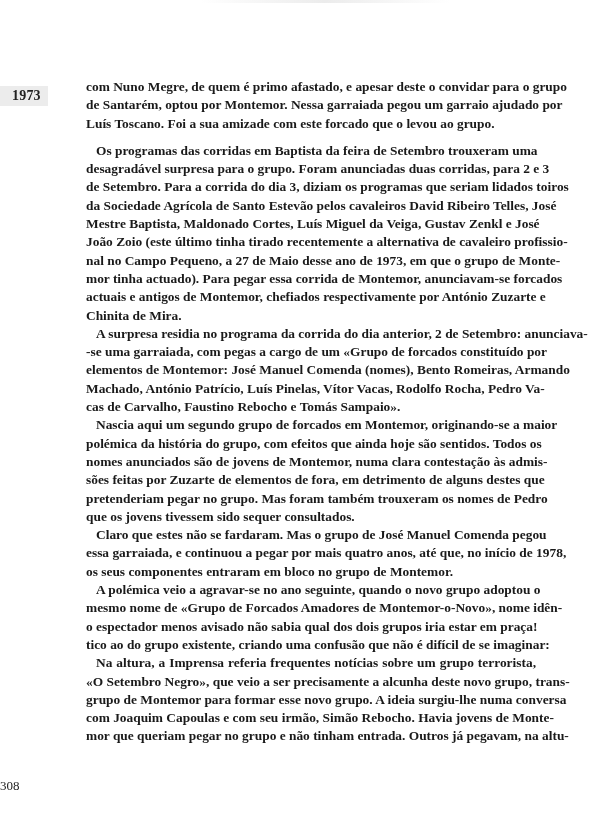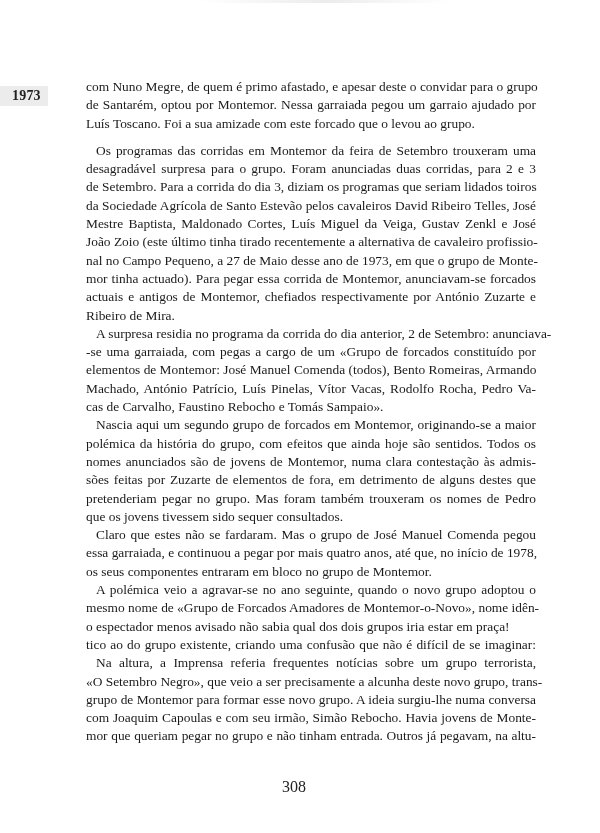--- a/index.html
+++ b/index.html
@@ -48,71 +48,72 @@
       font-size: 13.4px;
       line-height: 18.3px;
     }
     .line {
       display: block;
       white-space: nowrap;
       text-align: justify;
       text-align-last: justify;
       height: 18.3px;
       overflow: visible;
+      font-weight: bold;
     }
     .line.last {
       text-align-last: left;
     }
     .line.indent {
       text-indent: 10px;
     }
     .para-gap {
       height: 9px;
     }
     .page-number {
       position: absolute;
       left: 0;
       width: 588px;
       top: 778px;
-      text-align: center;
-      font-size: 16px;
+      text-align: left;
+      font-size: 13px;
       color: #222;
     }
   </style>
 </head>
 <body>
 
 <div class="top-shadow"></div>
 
 <div class="year-tab"></div>
 <div class="year-label">1973</div>
 
 <div class="body-text" id="body-text">
     <div>
       <span class="line">com Nuno Megre, de quem é primo afastado, e apesar deste o convidar para o grupo</span>
       <span class="line">de Santarém, optou por Montemor. Nessa garraiada pegou um garraio ajudado por</span>
       <span class="line last">Luís Toscano. Foi a sua amizade com este forcado que o levou ao grupo.</span>
     </div>
     <div class="para-gap"></div>
     <div>
-      <span class="line indent">Os programas das corridas em Montemor da feira de Setembro trouxeram uma</span>
+      <span class="line indent">Os programas das corridas em Baptista da feira de Setembro trouxeram uma</span>
       <span class="line">desagradável surpresa para o grupo. Foram anunciadas duas corridas, para 2 e 3</span>
       <span class="line">de Setembro. Para a corrida do dia 3, diziam os programas que seriam lidados toiros</span>
       <span class="line">da Sociedade Agrícola de Santo Estevão pelos cavaleiros David Ribeiro Telles, José</span>
       <span class="line">Mestre Baptista, Maldonado Cortes, Luís Miguel da Veiga, Gustav Zenkl e José</span>
       <span class="line">João Zoio (este último tinha tirado recentemente a alternativa de cavaleiro profissio-</span>
       <span class="line">nal no Campo Pequeno, a 27 de Maio desse ano de 1973, em que o grupo de Monte-</span>
       <span class="line">mor tinha actuado). Para pegar essa corrida de Montemor, anunciavam-se forcados</span>
       <span class="line">actuais e antigos de Montemor, chefiados respectivamente por António Zuzarte e</span>
-      <span class="line last">Ribeiro de Mira.</span>
+      <span class="line last">Chinita de Mira.</span>
     </div>
     <div>
       <span class="line indent">A surpresa residia no programa da corrida do dia anterior, 2 de Setembro: anunciava-</span>
       <span class="line">-se uma garraiada, com pegas a cargo de um «Grupo de forcados constituído por</span>
-      <span class="line">elementos de Montemor: José Manuel Comenda (todos), Bento Romeiras, Armando</span>
+      <span class="line">elementos de Montemor: José Manuel Comenda (nomes), Bento Romeiras, Armando</span>
       <span class="line">Machado, António Patrício, Luís Pinelas, Vítor Vacas, Rodolfo Rocha, Pedro Va-</span>
       <span class="line last">cas de Carvalho, Faustino Rebocho e Tomás Sampaio».</span>
     </div>
     <div>
       <span class="line indent">Nascia aqui um segundo grupo de forcados em Montemor, originando-se a maior</span>
       <span class="line">polémica da história do grupo, com efeitos que ainda hoje são sentidos. Todos os</span>
       <span class="line">nomes anunciados são de jovens de Montemor, numa clara contestação às admis-</span>
       <span class="line">sões feitas por Zuzarte de elementos de fora, em detrimento de alguns destes que</span>
       <span class="line">pretenderiam pegar no grupo. Mas foram também trouxeram os nomes de Pedro</span>
       <span class="line last">que os jovens tivessem sido sequer consultados.</span>

